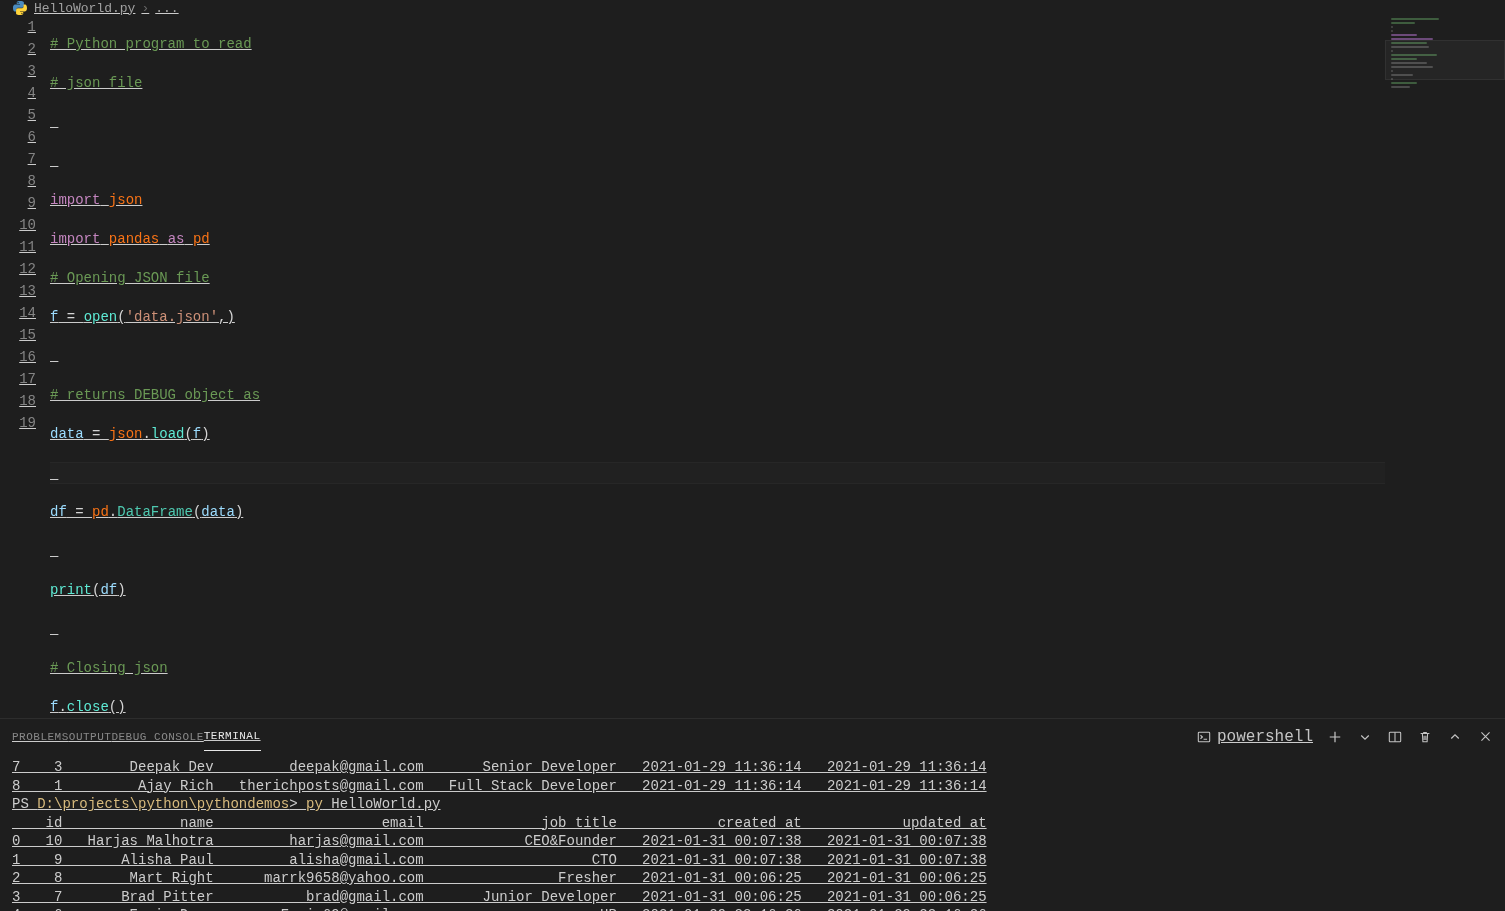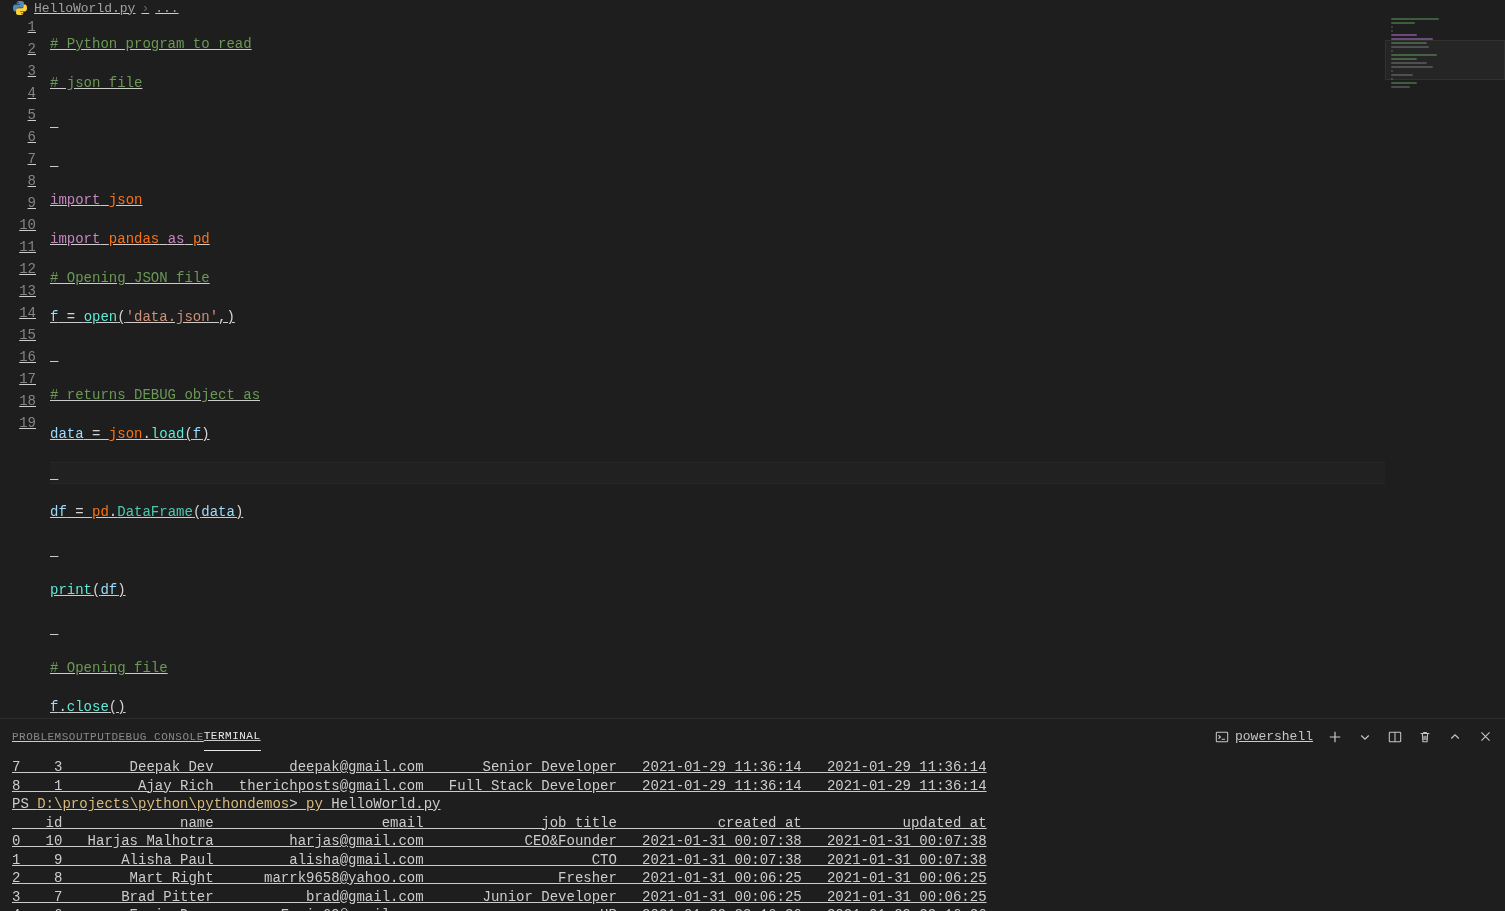--- a/index.html
+++ b/index.html
@@ -36,21 +36,21 @@
   .minimap .highlight { position:absolute; left:0; right:0; height:40px; background:rgba(255,255,255,0.03); border:1px solid rgba(255,255,255,0.06); }
 
   
   .panel { height:323px; border-top:1px solid #2d2d2d; display:flex; flex-direction:column; background:#1e1e1e; }
   .panel-tabs { display:flex; align-items:center; height:35px; padding:0 12px; font-size:11px; letter-spacing:0.5px; }
   .panel-tabs .tab { color:#888; text-transform:uppercase; cursor:pointer; padding:8px 0; }
   .panel-tabs .tab.active { color:#e7e7e7; border-bottom:1px solid #e7e7e7; }
   .panel-tabs .spacer { flex:1; }
   .panel-tabs .right { display:flex; align-items:center; gap:14px; color:#c5c5c5; }
   .panel-tabs .right .icon { width:16px; height:16px; display:flex; align-items:center; justify-content:center; cursor:pointer; }
-  .panel-tabs .right .shell { display:flex; align-items:center; gap:6px; font-size:13px; text-transform:none; letter-spacing:0; cursor:pointer; }
+  .panel-tabs .right .shell { display:flex; align-items:center; gap:6px; font-size:16px; text-transform:none; letter-spacing:0; cursor:pointer; }
 
   .terminal-body { flex:1; overflow:hidden; font-family:Consolas,"Courier New",monospace; font-size:14px; line-height:18.5px; color:#cccccc; padding:4px 12px 8px 12px; white-space:pre; }
   .terminal-body .yel { color:#d7ba7d; }
   .terminal-body .cursor { display:inline-block; width:8px; height:16px; background:#c5c5c5; vertical-align:text-bottom; }
 
   svg { display:block; }
 </style>
 </head>
 <body>
 
@@ -100,21 +100,21 @@
         <div class="line"><span class="comment"># Opening JSON file</span></div>
         <div class="line"><span class="ident">f</span><span class="punct"> = </span><span class="fn">open</span><span class="punct">(</span><span class="str">'data.json'</span><span class="punct">,)</span></div>
         <div class="line">&nbsp;</div>
         <div class="line"><span class="comment"># returns DEBUG object as</span></div>
         <div class="line"><span class="ident">data</span><span class="punct"> = </span><span class="ident-mod">json</span><span class="punct">.</span><span class="fn">load</span><span class="punct">(</span><span class="ident">f</span><span class="punct">)</span></div>
         <div class="line cur">&nbsp;</div>
         <div class="line"><span class="ident">df</span><span class="punct"> = </span><span class="ident-mod">pd</span><span class="punct">.</span><span class="classname">DataFrame</span><span class="punct">(</span><span class="ident">data</span><span class="punct">)</span></div>
         <div class="line">&nbsp;</div>
         <div class="line"><span class="fn">print</span><span class="punct">(</span><span class="ident">df</span><span class="punct">)</span></div>
         <div class="line">&nbsp;</div>
-        <div class="line"><span class="comment"># Opening file</span></div>
+        <div class="line"><span class="comment"># Closing json</span></div>
         <div class="line"><span class="ident">f</span><span class="punct">.</span><span class="fn">close</span><span class="punct">()</span></div>
       </div>
 
     <div class="minimap">
       <div class="ml c" style="width:40%"></div>
       <div class="ml c" style="width:20%"></div>
       <div class="ml" style="width:2%"></div>
       <div class="ml" style="width:2%"></div>
       <div class="ml k" style="width:22%"></div>
       <div class="ml k" style="width:35%"></div>

